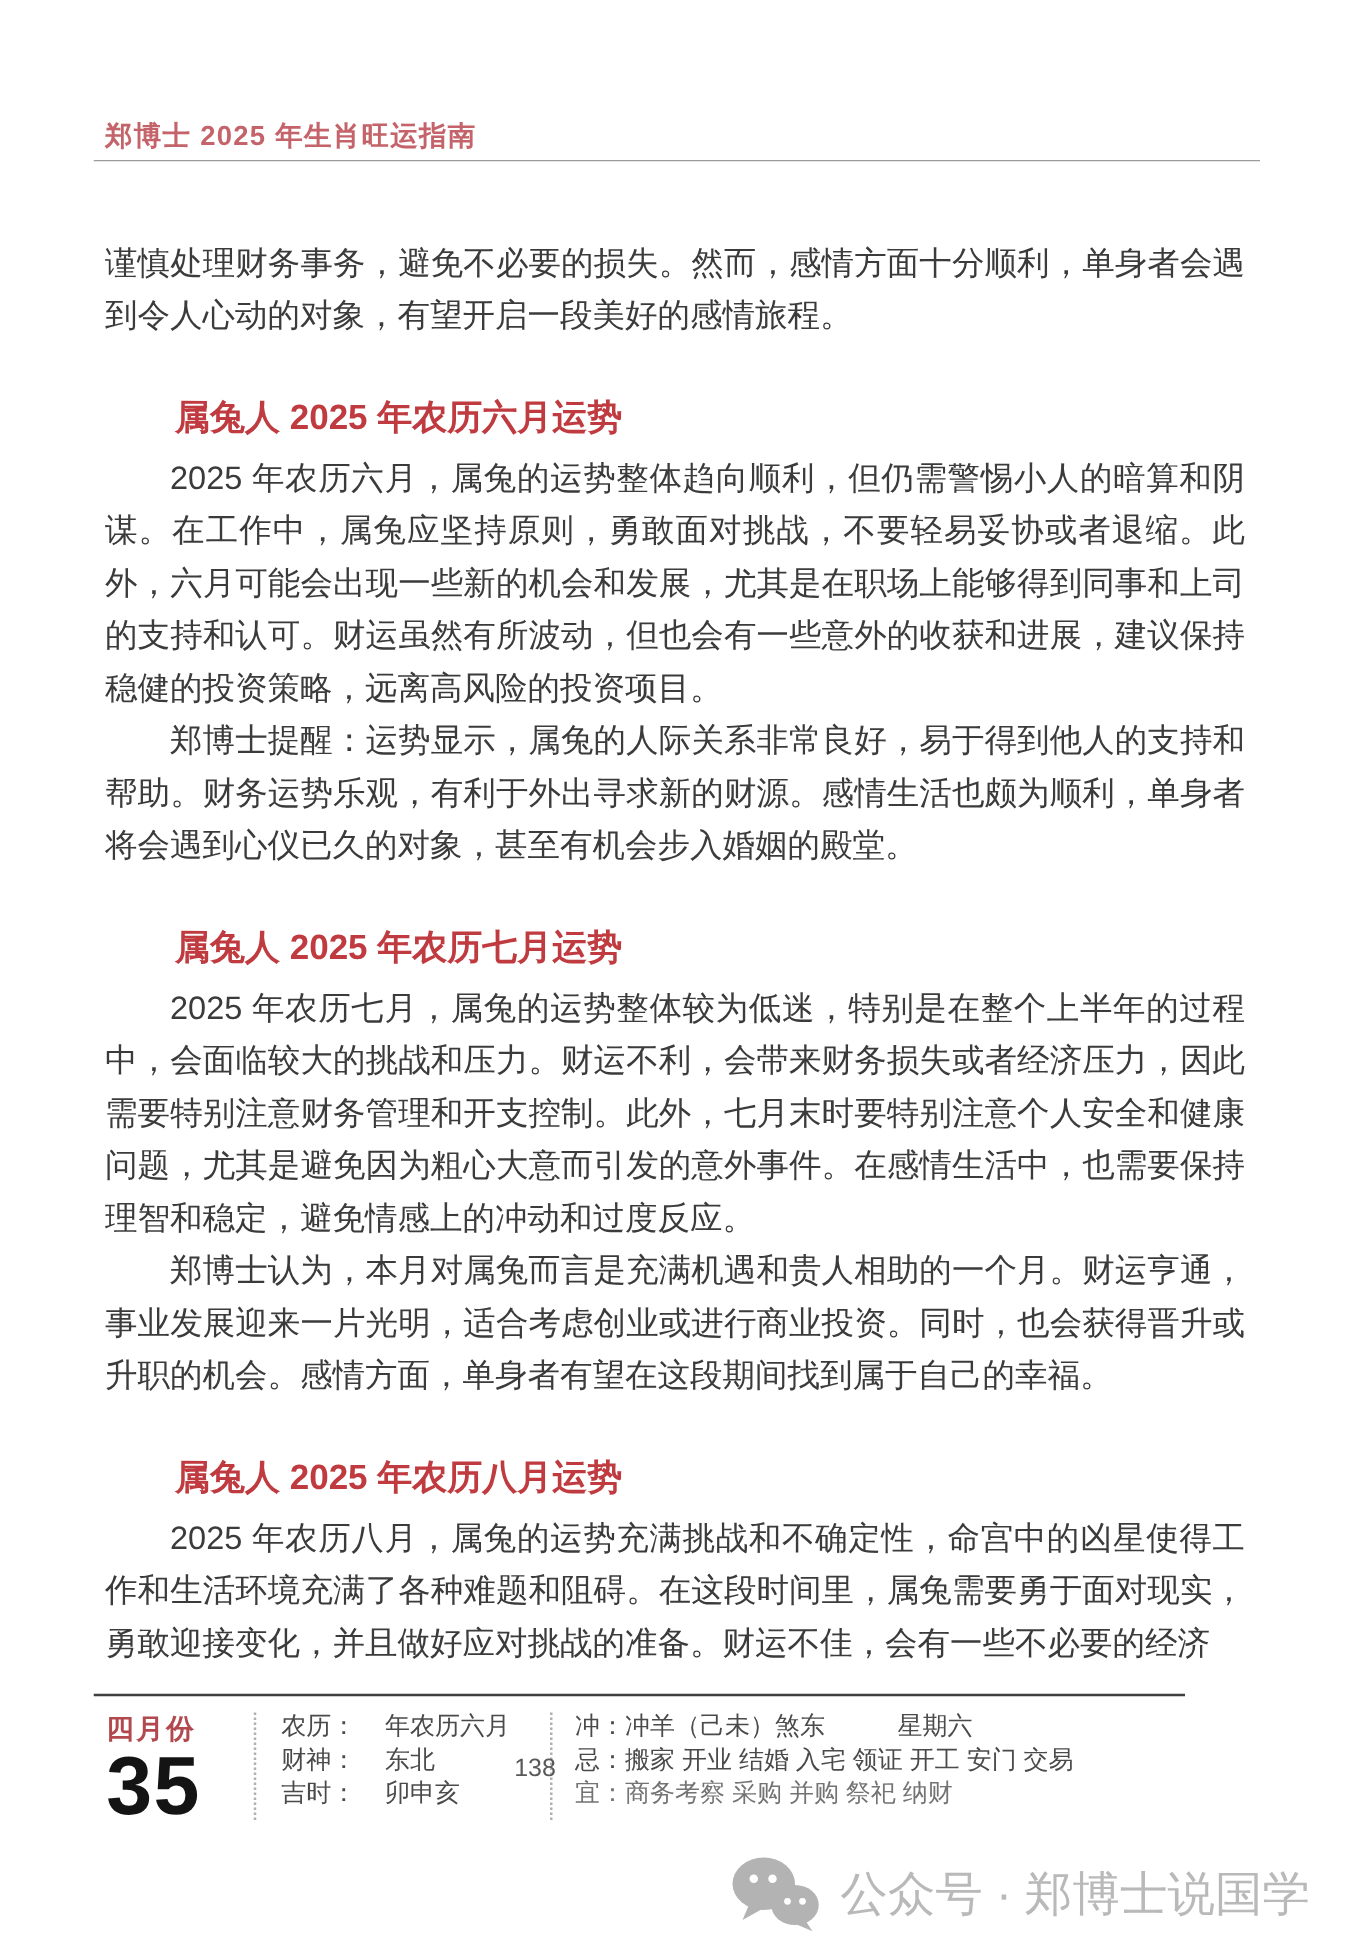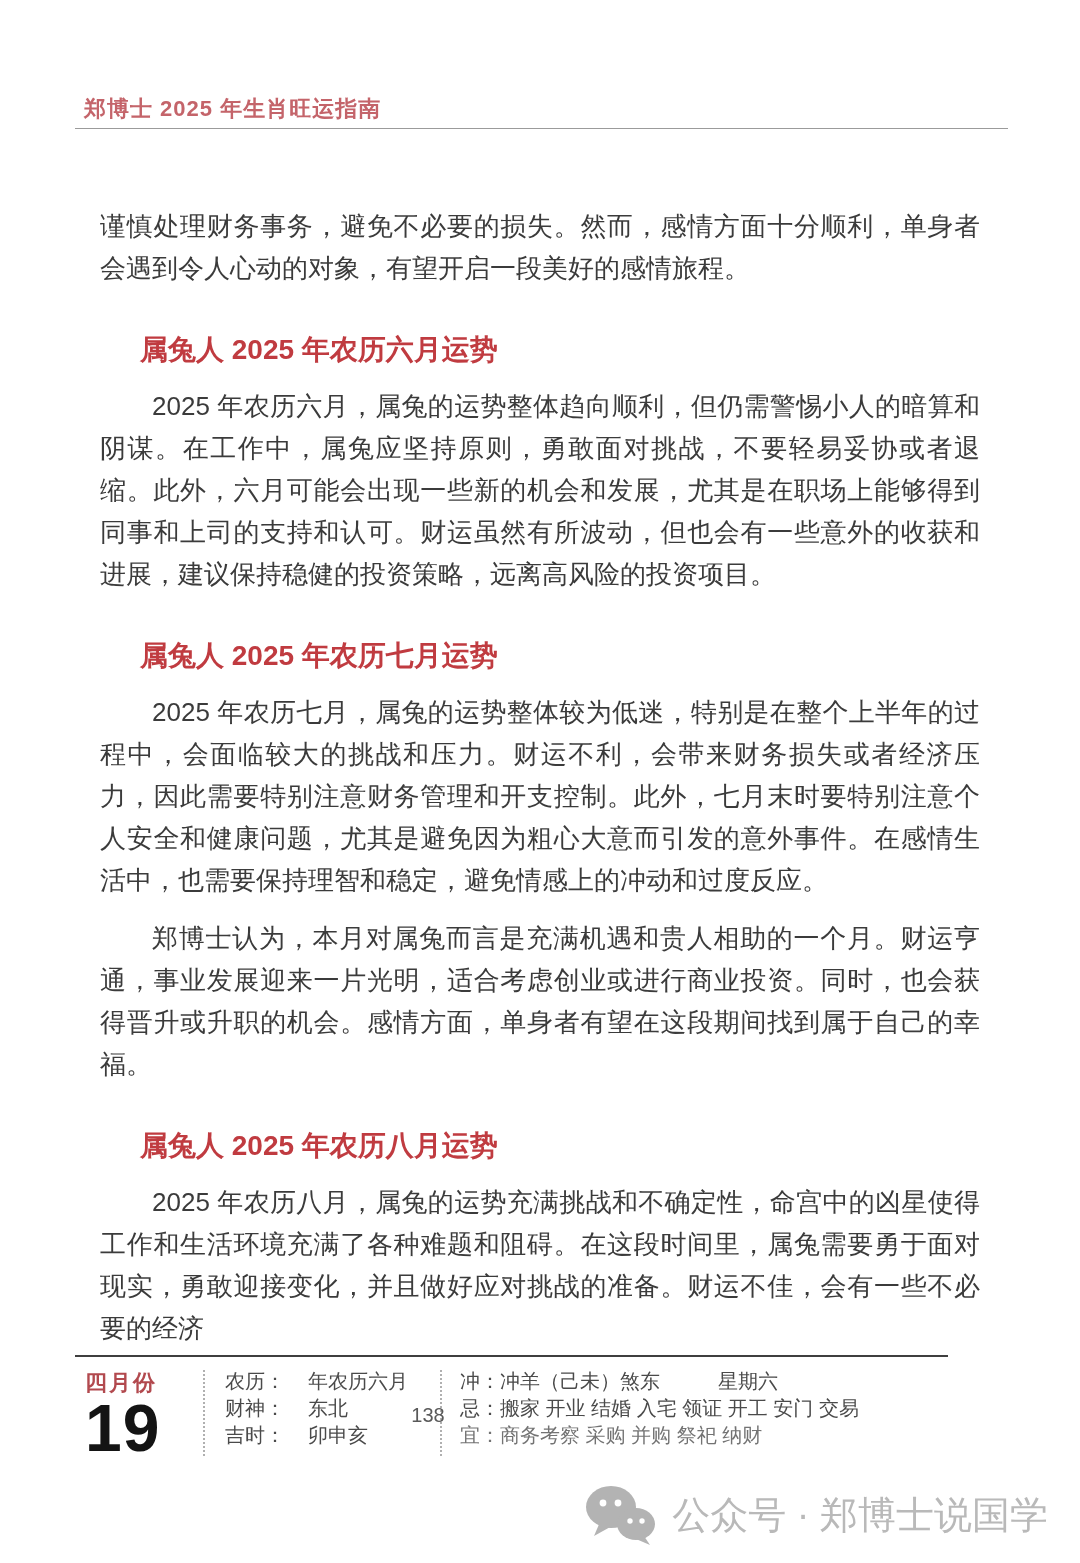--- a/index.html
+++ b/index.html
@@ -17,21 +17,21 @@
     position:absolute; top:128px; left:75px; width:933px; height:1px;
     background:#9b9b9b;
   }
 
   
   .content {
     position:absolute; top:189px; left:84px; width:912px;
     color:#3b3b3b; font-size:26px; line-height:42px;
     text-align:justify; text-justify:inter-ideograph;
   }
-  .content p { margin:16px; }
+  .content p { margin:0; }
   .content p.indent { text-indent:2em; }
   .section-heading {
     font-size:28px; line-height:38px; color:#c03b40; font-weight:bold;
     margin:42px 0 8px 0; padding-left:56px; text-align:left;
   }
 
   
   .calendar {
     position:absolute; left:75px; top:1355px; width:873px;
     border-top:2px solid #3f3f3f; padding-top:11px;
@@ -75,33 +75,34 @@
 <div class="page">
 
   <div class="header-title">郑博士 2025 年生肖旺运指南</div>
   <div class="header-rule"></div>
 
   <div class="content">
     <p>谨慎处理财务事务，避免不必要的损失。然而，感情方面十分顺利，单身者会遇到令人心动的对象，有望开启一段美好的感情旅程。</p>
 
     <h2 class="section-heading">属兔人 2025 年农历六月运势</h2>
     <p class="indent">2025 年农历六月，属兔的运势整体趋向顺利，但仍需警惕小人的暗算和阴谋。在工作中，属兔应坚持原则，勇敢面对挑战，不要轻易妥协或者退缩。此外，六月可能会出现一些新的机会和发展，尤其是在职场上能够得到同事和上司的支持和认可。财运虽然有所波动，但也会有一些意外的收获和进展，建议保持稳健的投资策略，远离高风险的投资项目。</p>
+    <p class="indent">郑博士提醒：运势显示，属兔的人际关系非常良好，易于得到他人的支持和帮助。财务运势乐观，有利于外出寻求新的财源。感情生活也颇为顺利，单身者将会遇到心仪已久的对象，甚至有机会步入婚姻的殿堂。</p>
 
     <h2 class="section-heading">属兔人 2025 年农历七月运势</h2>
     <p class="indent">2025 年农历七月，属兔的运势整体较为低迷，特别是在整个上半年的过程中，会面临较大的挑战和压力。财运不利，会带来财务损失或者经济压力，因此需要特别注意财务管理和开支控制。此外，七月末时要特别注意个人安全和健康问题，尤其是避免因为粗心大意而引发的意外事件。在感情生活中，也需要保持理智和稳定，避免情感上的冲动和过度反应。</p>
     <p class="indent">郑博士认为，本月对属兔而言是充满机遇和贵人相助的一个月。财运亨通，事业发展迎来一片光明，适合考虑创业或进行商业投资。同时，也会获得晋升或升职的机会。感情方面，单身者有望在这段期间找到属于自己的幸福。</p>
 
     <h2 class="section-heading">属兔人 2025 年农历八月运势</h2>
     <p class="indent">2025 年农历八月，属兔的运势充满挑战和不确定性，命宫中的凶星使得工作和生活环境充满了各种难题和阻碍。在这段时间里，属兔需要勇于面对现实，勇敢迎接变化，并且做好应对挑战的准备。财运不佳，会有一些不必要的经济</p>
   </div>
 
   <div class="calendar">
     <div class="cal-left">
       <div class="cal-month">四月份</div>
-      <div class="cal-day">19</div>
+      <div class="cal-day">35</div>
     </div>
 
     <div class="cal-divider"></div>
 
     <div class="cal-info">
       <div>
         <span class="label">农历：</span><span>年农历六月</span>
       </div>
       <div>
         <span class="label">财神：</span><span>东北</span>

